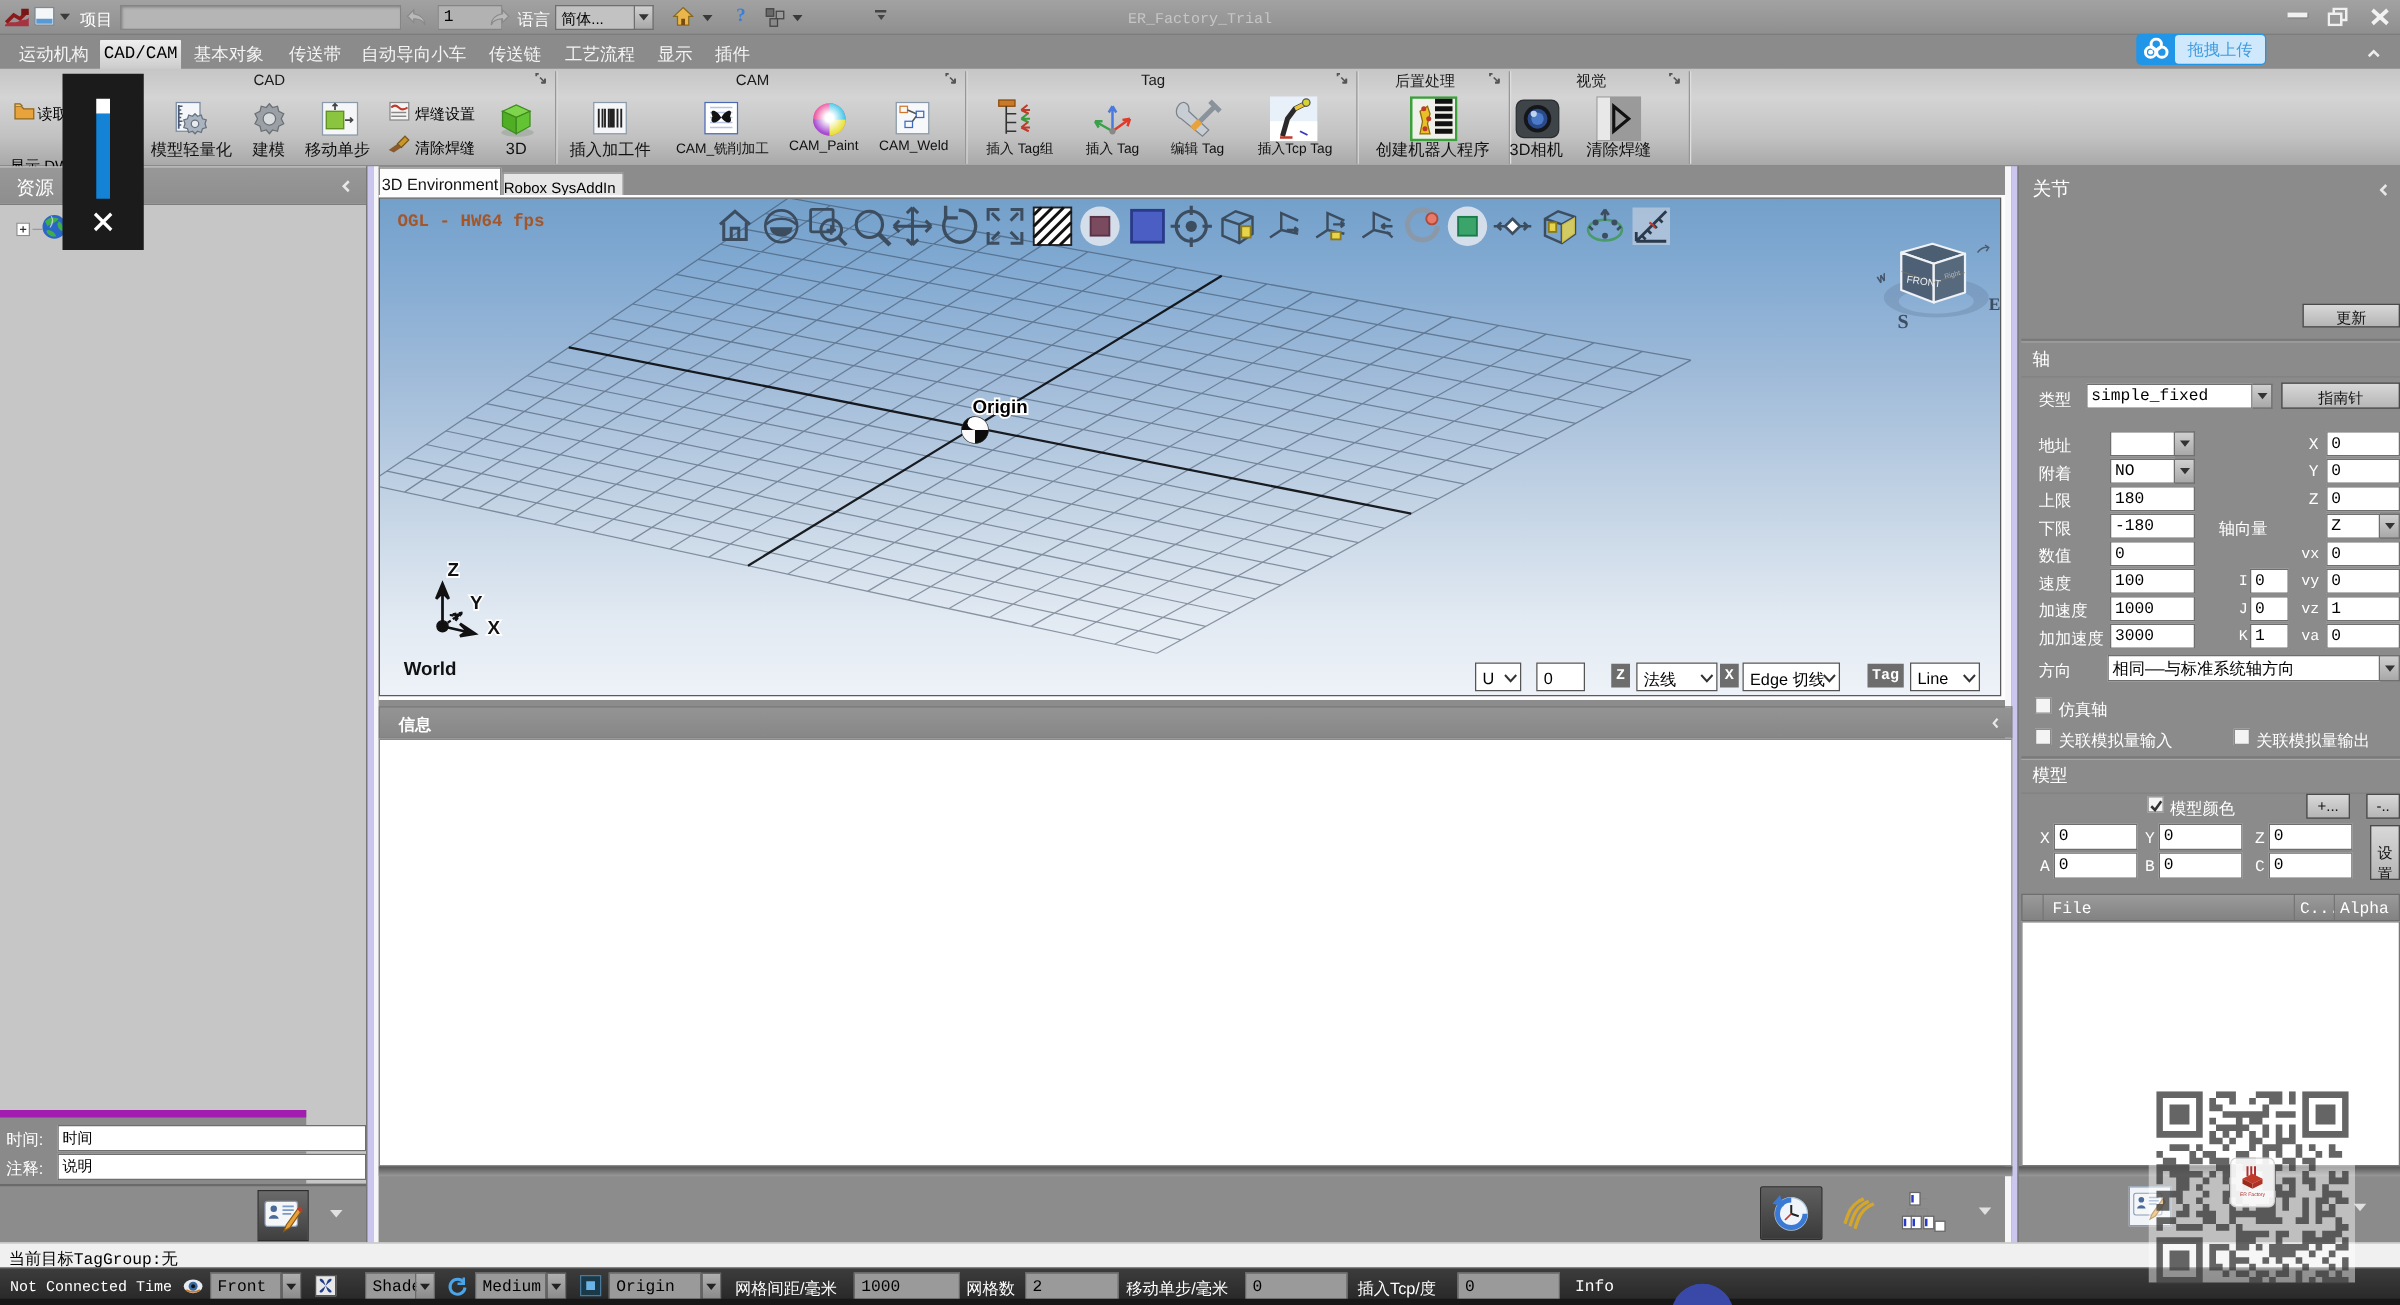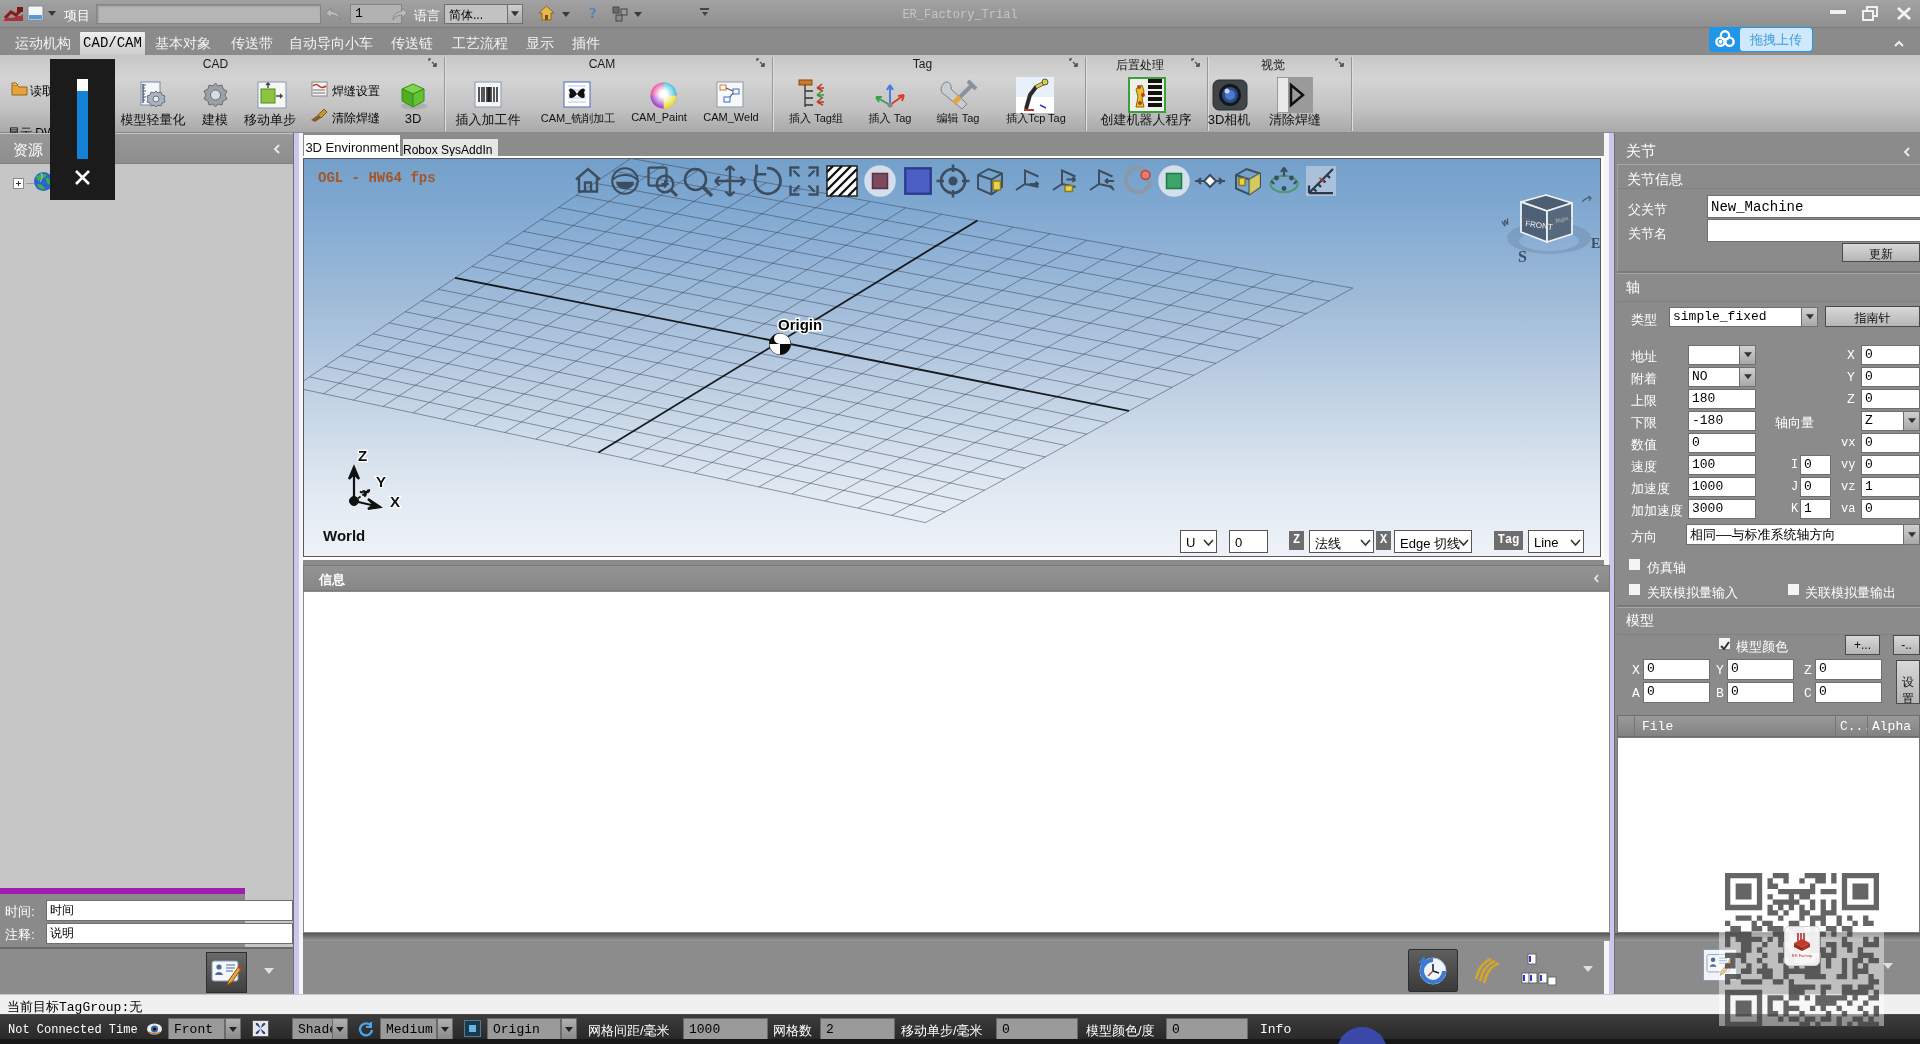--- a/index.html
+++ b/index.html
@@ -519,28 +519,20 @@
         <path d="M12 3 v6 M6 22 v6 M13 22 v6 M23 22 v6" stroke="#2a3ac8" stroke-width="2"></path>
       </svg>
 </div>
 <div class="ab" style="left:1280px;top:833px;border:5px solid transparent;border-top:6px solid #e0e0e0"></div>
 </div>
 <div class="ab" style="left:1615px;top:133px;width:305px;height:861px;background:#8b8b8b">
 <div class="lbl" style="left:11px;top:9px;font-size:15px">关节</div>
 <svg class="ab" style="left:287px;top:13px" width="10" height="12" viewBox="0 0 10 12">
       <path d="M7 2 L3 6 L7 10" stroke="#e8e8e8" stroke-width="2" fill="none"></path>
     </svg>
-<div class="ab" style="left:2px;top:31px;width:303px;height:108px;border-top:1px solid #a6a6a6;border-left:1px solid #a0a0a0">
-  <div class="lbl" style="left:9px;top:6px;font-size:14px">关节信息</div>
-  <div class="ab" style="left:0;top:23px;width:303px;height:1px;background:#818181"></div>
-  <div class="lbl" style="left:10px;top:36px;font-size:13px">父关节</div>
-  <div class="inp" style="left:89px;top:30px;width:216px;height:23px;font-size:14px;padding-top:3px">New_Machine</div>
-  <div class="lbl" style="left:10px;top:60px;font-size:13px">关节名</div>
-  <div class="inp" style="left:89px;top:54px;width:216px;height:23px;font-size:14px"></div>
-</div>
 <div class="btn" style="left:227px;top:110px;width:78px;height:19px;padding-top:2px">更新</div>
 <div class="ab" style="left:2px;top:138px;width:303px;height:2px;background:#7a7a7a;box-shadow:0 1px 0 #a6a6a6"></div>
 <div class="lbl" style="left:11px;top:146px;font-size:14px">轴</div>
 <div class="ab" style="left:2px;top:168px;width:303px;height:1px;background:#818181"></div>
 <div class="lbl" style="left:16px;top:178px;font-size:13px">类型</div>
 <div class="inp" style="left:54px;top:174px;width:133px;height:20px;font-size:13px">simple_fixed</div>
 <div class="ddb" style="left:187px;top:174px;width:16px;height:20px"></div>
 <div class="btn" style="left:210px;top:173px;width:95px;height:21px;padding-top:3px">指南针</div>
 <div class="lbl" style="left:16px;top:215px;font-size:13px">地址</div>
     <div class="inp" style="left:73px;top:212px;width:52px;height:20px;font-size:13px"></div>
@@ -671,21 +663,21 @@
  <div class="ab" style="left:487px;top:3px;width:74px;height:22px;background:#9a9a9a;border:1px solid #6a6a6a;color:#000;font:13px 'Liberation Mono',monospace;padding:3px 0 0 5px">Origin</div>
  <div class="ab" style="left:561px;top:3px;width:16px;height:22px;background:linear-gradient(#b0b0b0,#8a8a8a);border:1px solid #6a6a6a">
       <div class="ab" style="left:3px;top:8px;border:4px solid transparent;border-top:5px solid #222"></div>
     </div>
  <div class="lbl" style="left:588px;top:7px;font-size:13px">网格间距/毫米</div>
  <div class="ab" style="left:683px;top:3px;width:85px;height:22px;background:#9a9a9a;border:1px solid #6a6a6a;color:#000;font:13px 'Liberation Mono',monospace;padding:3px 0 0 5px">1000</div>
  <div class="lbl" style="left:773px;top:7px;font-size:13px">网格数</div>
  <div class="ab" style="left:820px;top:3px;width:75px;height:22px;background:#9a9a9a;border:1px solid #6a6a6a;color:#000;font:13px 'Liberation Mono',monospace;padding:3px 0 0 5px">2</div>
  <div class="lbl" style="left:901px;top:7px;font-size:13px">移动单步/毫米</div>
  <div class="ab" style="left:996px;top:3px;width:82px;height:22px;background:#9a9a9a;border:1px solid #6a6a6a;color:#000;font:13px 'Liberation Mono',monospace;padding:3px 0 0 5px">0</div>
- <div class="lbl" style="left:1086px;top:7px;font-size:13px">模型颜色/度</div>
+ <div class="lbl" style="left:1086px;top:7px;font-size:13px">插入Tcp/度</div>
  <div class="ab" style="left:1166px;top:3px;width:82px;height:22px;background:#9a9a9a;border:1px solid #6a6a6a;color:#000;font:13px 'Liberation Mono',monospace;padding:3px 0 0 5px">0</div>
  <div class="lbl mono" style="left:1260px;top:7px;font-size:13px">Info</div>
  <div class="ab" style="left:1337px;top:12px;width:50px;height:50px;border-radius:50%;background:#3a49a8"></div>
  <div class="ab" style="left:0;top:24px;width:1920px;height:6px;background:#171717"></div>
  <div class="ab" style="left:1337px;top:12px;width:50px;height:50px;border-radius:50%;background:#3a49a8;clip-path:inset(0 0 0 0)"></div>
 </div>
 
 <div class="ab" style="left:50px;top:59px;width:65px;height:141px;background:#1b1b1b">
  <div class="ab" style="left:27px;top:20px;width:11px;height:12px;background:#fff"></div>
  <div class="ab" style="left:27px;top:32px;width:11px;height:68px;background:#1583d5"></div>

